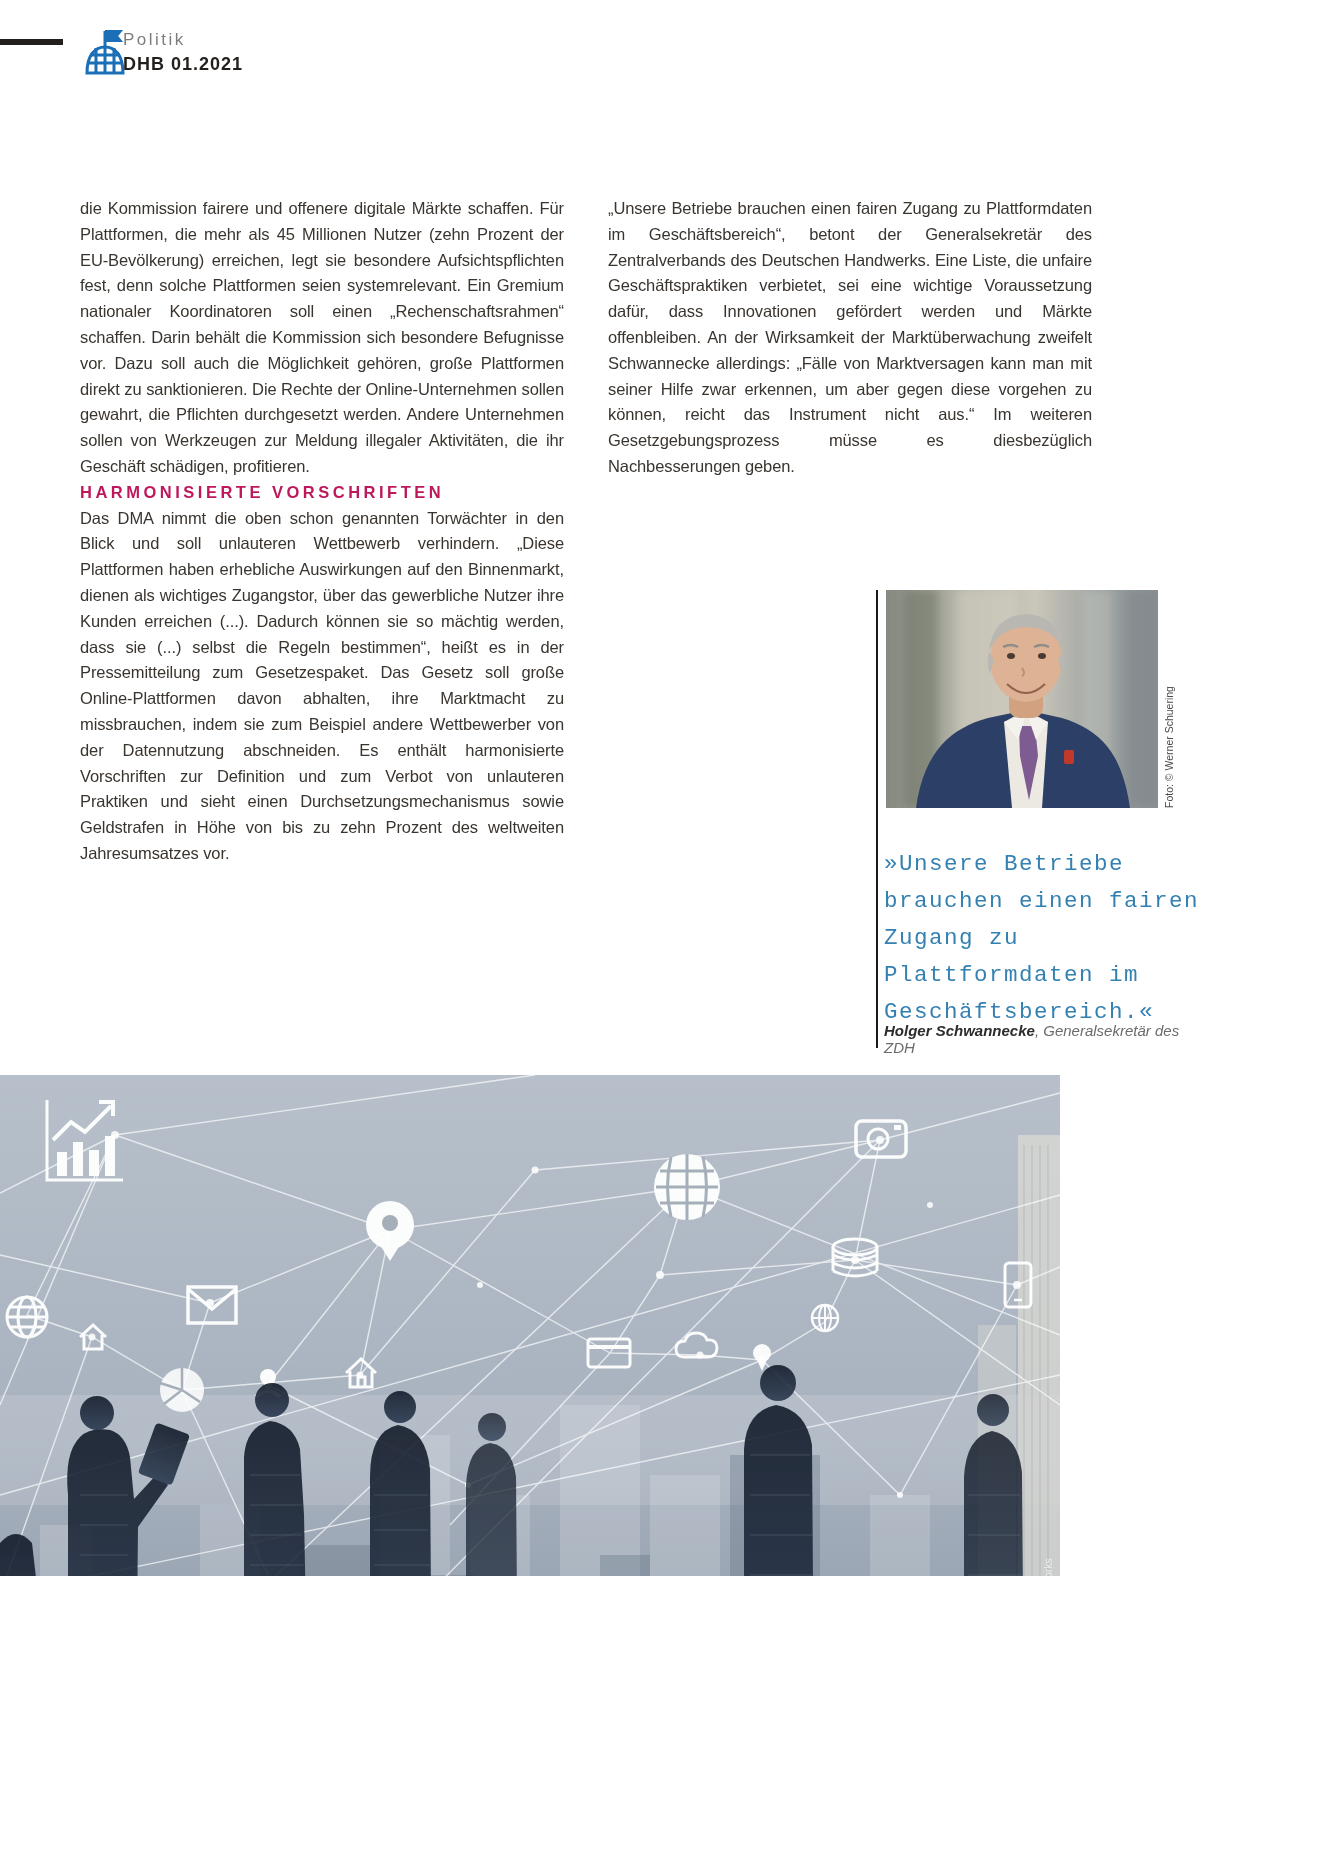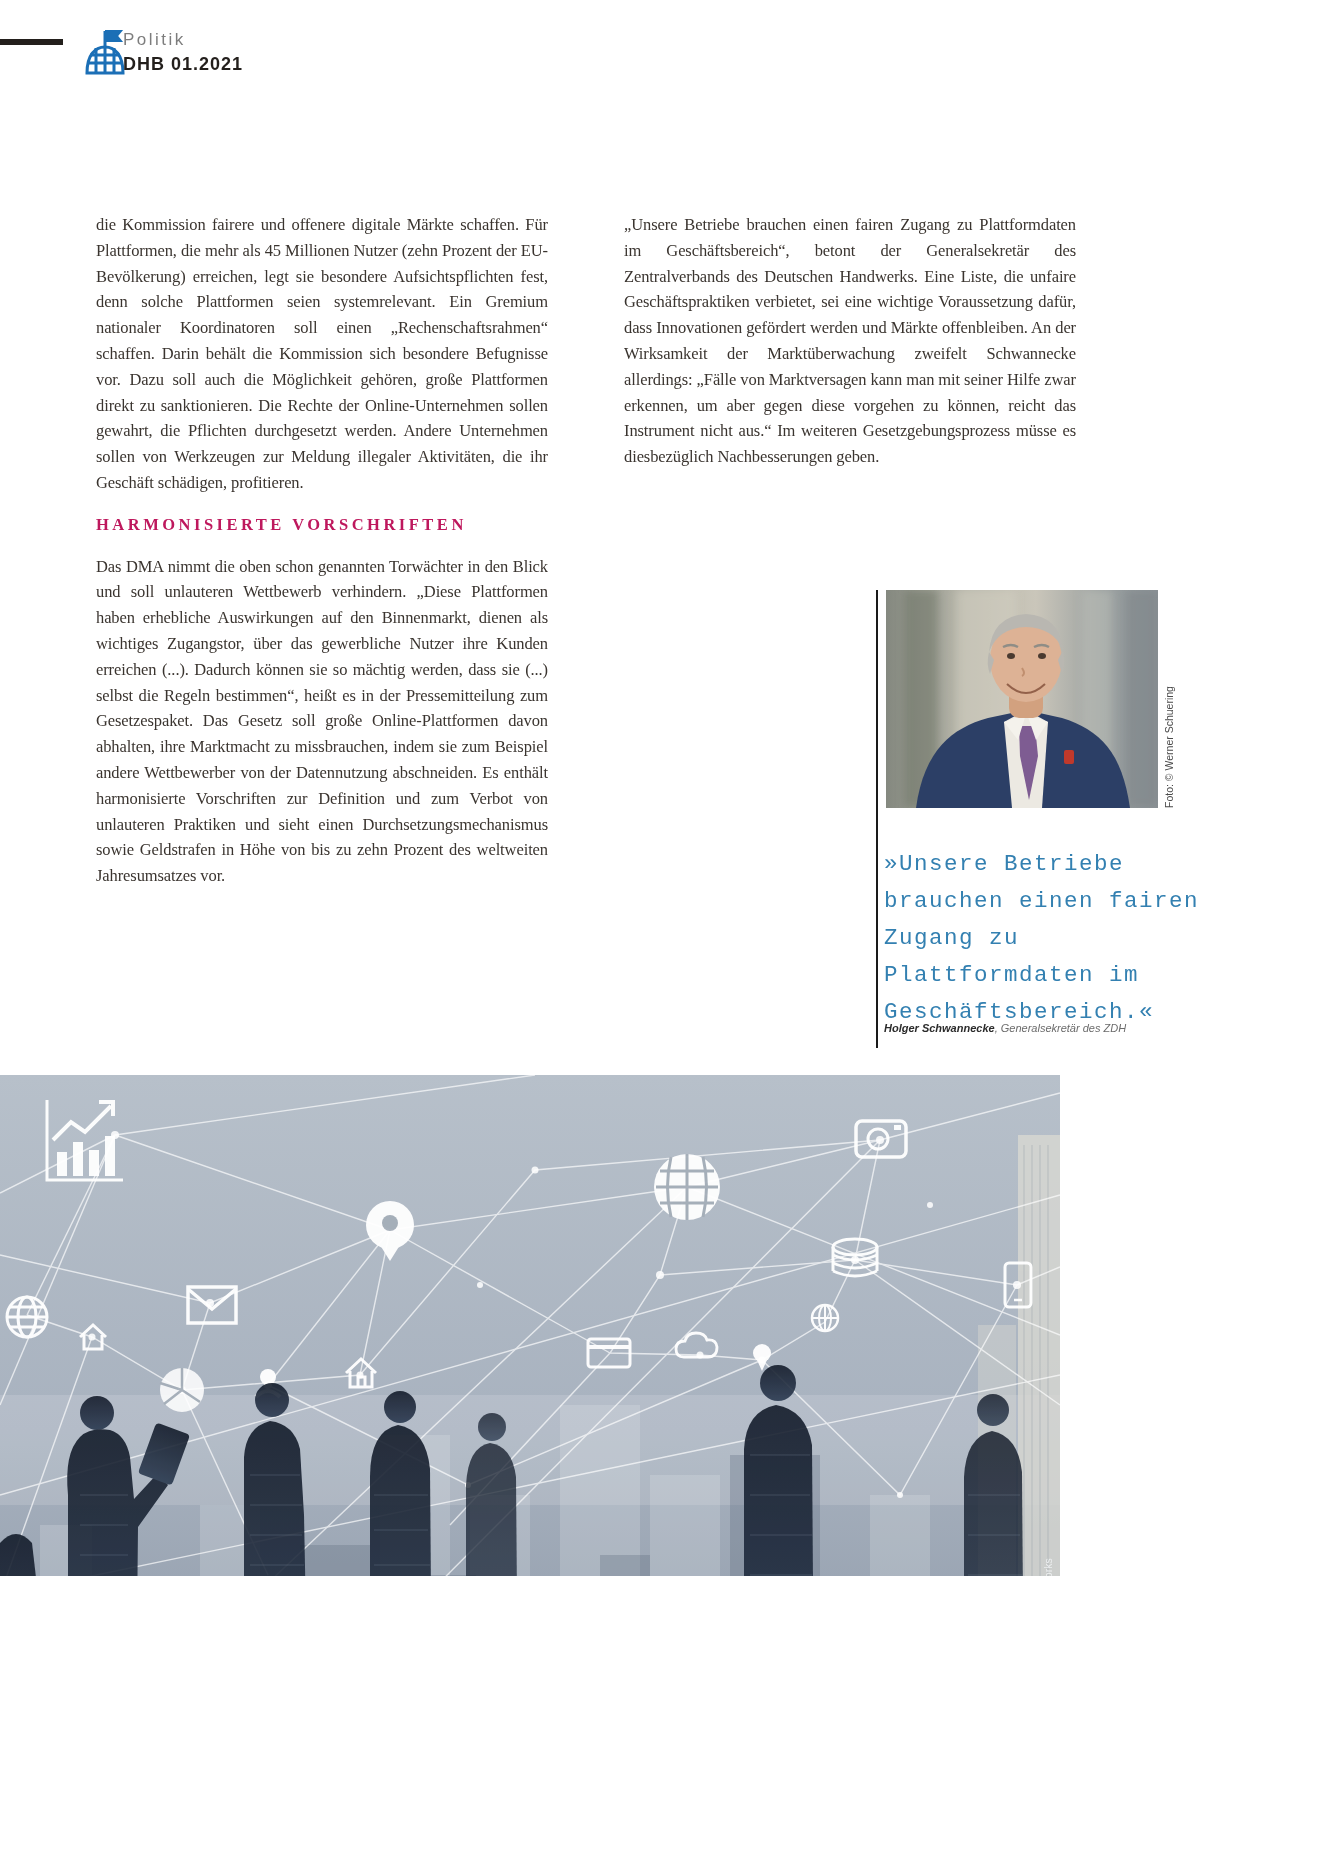--- a/index.html
+++ b/index.html
@@ -13,33 +13,33 @@
   
   .top-dash{position:absolute;left:0;top:39px;width:63px;height:6px;background:#231f1c;}
   .logo{position:absolute;left:83px;top:27px;width:44px;height:50px;}
   .kicker{position:absolute;left:123px;top:30px;font-size:17px;letter-spacing:2.5px;color:#7d7d7d;}
   .issue-top{position:absolute;left:123px;top:54px;font-size:18px;font-weight:bold;letter-spacing:1px;color:#231f1c;}
   
   .col{position:absolute;top:196px;width:484px;font-size:16.5px;line-height:25.8px;
        text-align:justify;color:#3a342f;letter-spacing:-0.1px;}
   .col1{left:80px;}
   .col2{left:608px;}
-  .col p{margin:16px;font-family:Liberation Serif, serif;}
+  .col p{margin:0;}
   .col p.gap{margin-top:22px;}
   .subhead{font-weight:bold;letter-spacing:3.5px;font-size:16.5px;color:#be185d;
            margin:10px 0 3px 0;text-align:left;}
   
   .side-rule{position:absolute;left:876px;top:590px;width:2px;height:458px;background:#1a1a1a;}
   .portrait{position:absolute;left:886px;top:590px;width:272px;height:218px;}
   .photo-credit{position:absolute;left:1163px;top:808px;transform-origin:0 0;
                 transform:rotate(-90deg);font-size:10.5px;color:#4a4a4a;white-space:nowrap;}
   .pull-quote{position:absolute;left:884px;top:846px;width:318px;
               font-family:Liberation Mono, monospace;font-size:22.5px;line-height:37px;
               letter-spacing:1.5px;color:#3380b1;}
-  .quote-caption{position:absolute;left:884px;top:1022px;width:320px;font-size:11px;
+  .quote-caption{position:absolute;left:884px;top:1022px;width:320px;font-size:15px;
                  font-style:italic;color:#6b6b6b;}
   .quote-caption .name{font-weight:bold;color:#2b2b2b;}
   
   .collage{position:absolute;left:0;top:1075px;width:1060px;height:648px;display:block;}
   .collage-credit{position:absolute;left:1042px;top:1702px;transform-origin:0 0;
                   transform:rotate(-90deg);font-size:10.5px;color:#f2f4f6;opacity:.85;white-space:nowrap;}
   
   .footer-left{position:absolute;left:80px;top:1833px;font-size:19px;}
   .footer-left .f-issue{font-weight:bold;letter-spacing:1.5px;color:#231f1c;}
   .footer-left .f-section{margin-left:18px;letter-spacing:2px;color:#8a8a8a;}

